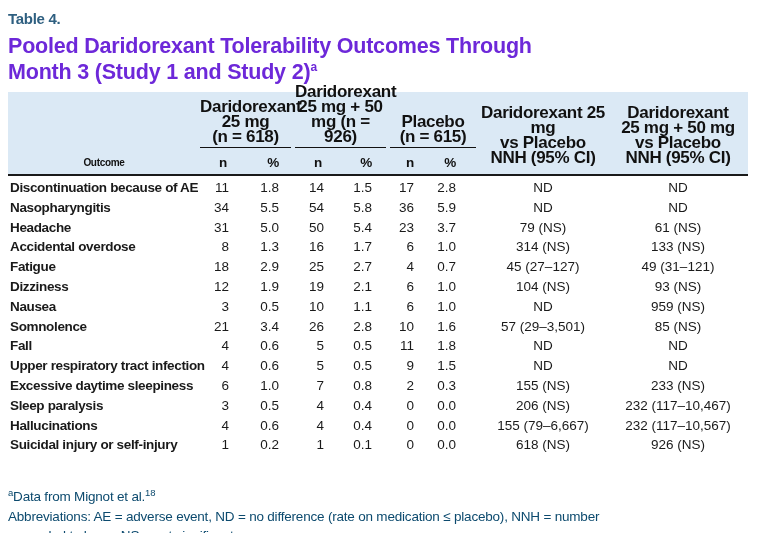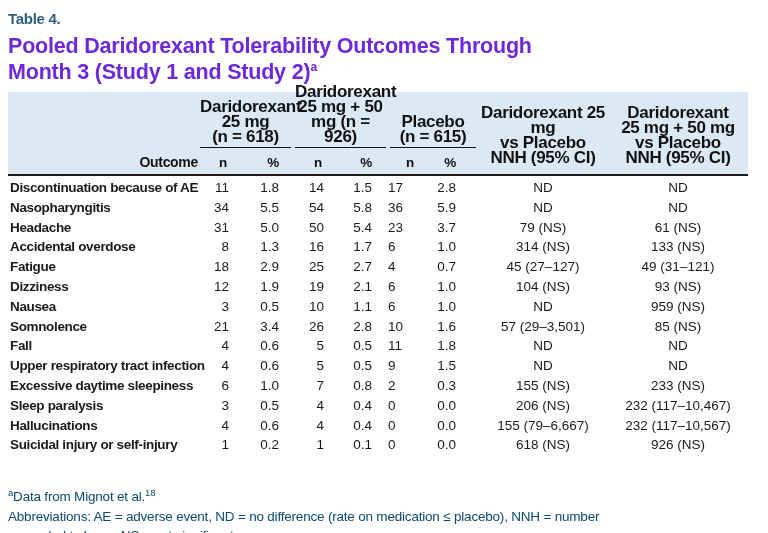--- a/index.html
+++ b/index.html
@@ -26,21 +26,21 @@
     background:#dbe9f5;
     display:grid;
     grid-template-columns:190px 45px 50px 45px 50px 42px 48px 130px 140px;
     grid-template-rows:52px 26px;
     border-bottom:2px solid #1a1a1a;
     padding-top:4px;
     font-weight:700;color:#111;
     letter-spacing:-0.3px;
   }
   .hc{font-size:17px;line-height:15px;text-align:center;white-space:pre-line;}
-  .hc-outcome{grid-column:1;grid-row:1/3;align-self:end;text-align:right;padding:0 0 4px 2px;font-size:14px;}
+  .hc-outcome{grid-column:1;grid-row:1/3;align-self:end;text-align:center;padding:0 0 4px 2px;font-size:10px;}
   .hc-g1{grid-column:2/4;grid-row:1;align-self:end;border-bottom:1.5px solid #111;padding-bottom:3px;margin:0 2px;}
   .hc-g2{grid-column:4/6;grid-row:1;align-self:end;border-bottom:1.5px solid #111;padding-bottom:3px;margin:0 2px;}
   .hc-g3{grid-column:6/8;grid-row:1;align-self:end;border-bottom:1.5px solid #111;padding-bottom:3px;margin:0 2px;}
   .hc-g4{grid-column:8;grid-row:1/3;align-self:center;}
   .hc-g5{grid-column:9;grid-row:1/3;align-self:center;}
   .hc-sub{grid-row:2;align-self:end;padding-bottom:4px;font-size:13.5px;}
   .sub-n{text-align:right;}
   .sub-pct{text-align:right;}
   .hs1{grid-column:2;padding-right:16px;}
   .hs2{grid-column:3;padding-right:14px;}
@@ -55,21 +55,21 @@
     display:grid;
     grid-template-columns:190px 45px 50px 45px 50px 42px 48px 130px 140px;
     height:19.8px;align-items:center;
   }
   .cell{font-size:13.5px;color:#1a1a1a;line-height:19.8px;}
   .c0{font-weight:700;letter-spacing:-0.35px;padding-left:2px;white-space:nowrap;}
   .c1{text-align:right;padding-right:14px;}
   .c2{text-align:right;padding-right:14px;}
   .c3{text-align:right;padding-right:14px;}
   .c4{text-align:right;padding-right:16px;}
-  .c5{text-align:left;padding-right:16px;}
+  .c5{text-align:right;padding-right:16px;}
   .c6{text-align:right;padding-right:22px;}
   .c7{text-align:center;}
   .c8{text-align:center;}
 
   
   .footnotes{margin-top:32px;color:#0c4a6e;}
   .foot-line{font-size:13.5px;line-height:19px;letter-spacing:-0.2px;margin:0;}
   .foot-line sup{font-size:9.5px;line-height:0;}
   .abbrev{padding-left:14px;text-indent:-14px;max-width:752px;margin-top:1px;}
 </style>

